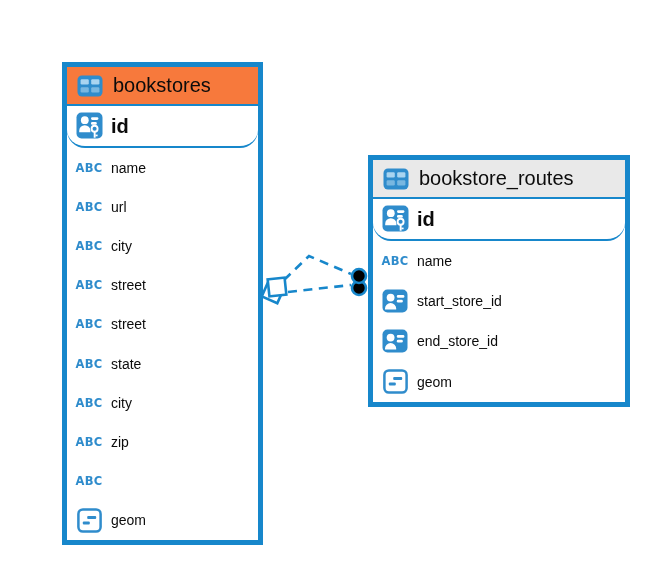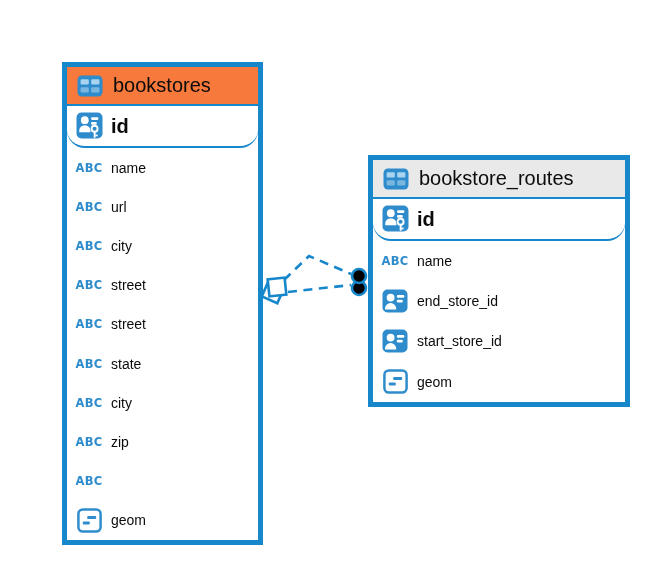--- a/index.html
+++ b/index.html
@@ -172,33 +172,33 @@
         <div class="row field-row">
           <span class="icon-slot">
             <svg width="26" height="24" viewBox="0 0 26 24">
               <rect x="0.5" y="0.5" width="25" height="23" rx="5" fill="#2f8ccc"></rect>
               <circle cx="8.6" cy="8.6" r="3.9" fill="#fff"></circle>
               <path d="M3 19.6 a5.6 5.6 0 0 1 11.2 0 l0 0.9 -11.2 0 z" fill="#fff"></path>
               <rect x="14.8" y="6" width="7.6" height="2.7" rx="1.3" fill="#fff"></rect>
               <rect x="14.8" y="10.8" width="6" height="2.7" rx="1.3" fill="#fff"></rect>
             </svg>
           </span>
-          <span class="label">end_store_id</span>
+          <span class="label">start_store_id</span>
         </div>
         <div class="row field-row">
           <span class="icon-slot">
             <svg width="26" height="24" viewBox="0 0 26 24">
               <rect x="0.5" y="0.5" width="25" height="23" rx="5" fill="#2f8ccc"></rect>
               <circle cx="8.6" cy="8.6" r="3.9" fill="#fff"></circle>
               <path d="M3 19.6 a5.6 5.6 0 0 1 11.2 0 l0 0.9 -11.2 0 z" fill="#fff"></path>
               <rect x="14.8" y="6" width="7.6" height="2.7" rx="1.3" fill="#fff"></rect>
               <rect x="14.8" y="10.8" width="6" height="2.7" rx="1.3" fill="#fff"></rect>
             </svg>
           </span>
-          <span class="label">start_store_id</span>
+          <span class="label">end_store_id</span>
         </div>
         <div class="row field-row">
           <span class="icon-slot">
             <svg width="25" height="25" viewBox="0 0 25 25">
               <rect x="1.4" y="1.4" width="22.2" height="22.2" rx="4.5" fill="#fff" stroke="#2f8ccc" stroke-width="2.5"></rect>
               <rect x="10.2" y="8" width="9" height="3" rx="1" fill="#2f8ccc"></rect>
               <rect x="5.8" y="13.6" width="7" height="3" rx="1" fill="#2f8ccc"></rect>
             </svg>
           </span>
           <span class="label">geom</span>

